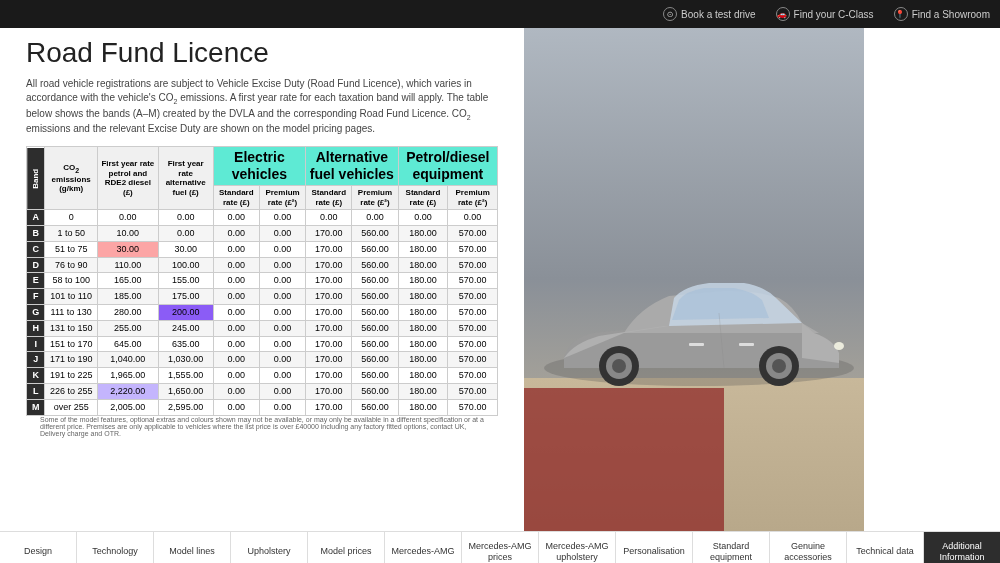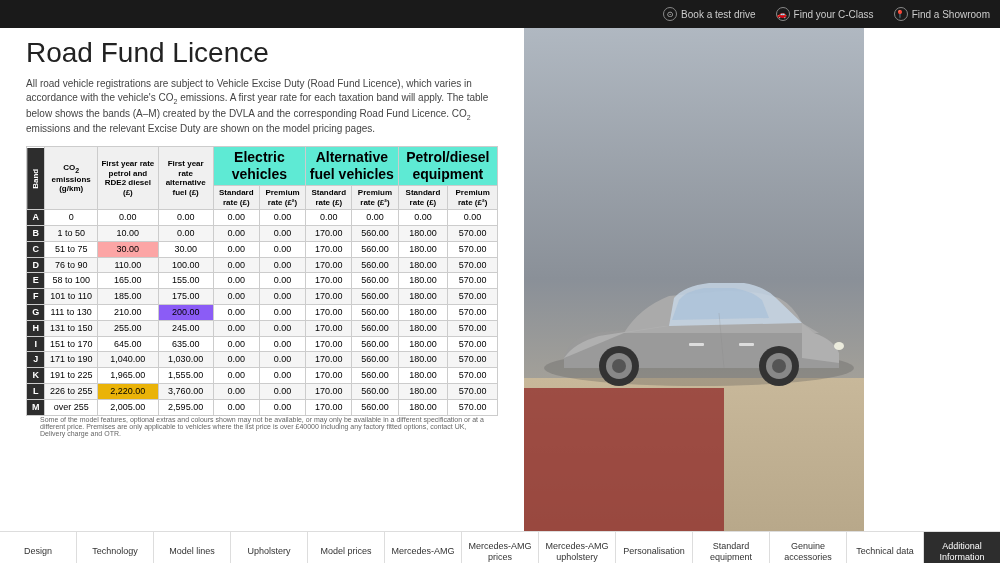--- a/index.html
+++ b/index.html
@@ -271,21 +271,21 @@
       <td style="background:#f5f5f5">0.00</td>
       <td style="background:#f5f5f5">0.00</td>
       <td style="background:#f5f5f5">170.00</td>
       <td style="background:#f5f5f5">560.00</td>
       <td style="background:#f5f5f5">180.00</td>
       <td style="background:#f5f5f5">570.00</td>
     </tr>
           <tr style="background: rgb(255, 255, 255);">
       <td style="font-weight:bold; background:#2d2d2d; color:#fff;">G</td>
       <td style="background:#fff">111 to 130</td>
-      <td style="background:#fff">210.00</td>
+      <td style="background:#fff">280.00</td>
       <td style="background:#8b5cf6">200.00</td>
       <td style="background:#fff">0.00</td>
       <td style="background:#fff">0.00</td>
       <td style="background:#fff">170.00</td>
       <td style="background:#fff">560.00</td>
       <td style="background:#fff">180.00</td>
       <td style="background:#fff">570.00</td>
     </tr>
           <tr style="background: rgb(245, 245, 245);">
       <td style="font-weight:bold; background:#2d2d2d; color:#fff;">H</td>
@@ -331,22 +331,22 @@
       <td style="background:#fff">0.00</td>
       <td style="background:#fff">0.00</td>
       <td style="background:#fff">170.00</td>
       <td style="background:#fff">560.00</td>
       <td style="background:#fff">180.00</td>
       <td style="background:#fff">570.00</td>
     </tr>
           <tr style="background: rgb(245, 245, 245);">
       <td style="font-weight:bold; background:#2d2d2d; color:#fff;">L</td>
       <td style="background:#f5f5f5">226 to 255</td>
-      <td style="background:#eab308">2,220.00</td>
-      <td style="background:#f5f5f5">3,760.00</td>
+      <td style="background:#c4b5fd">2,220.00</td>
+      <td style="background:#f5f5f5">1,650.00</td>
       <td style="background:#f5f5f5">0.00</td>
       <td style="background:#f5f5f5">0.00</td>
       <td style="background:#f5f5f5">170.00</td>
       <td style="background:#f5f5f5">560.00</td>
       <td style="background:#f5f5f5">180.00</td>
       <td style="background:#f5f5f5">570.00</td>
     </tr>
           <tr style="background: rgb(255, 255, 255);">
       <td style="font-weight:bold; background:#2d2d2d; color:#fff;">M</td>
       <td style="background:#fff">over 255</td>

